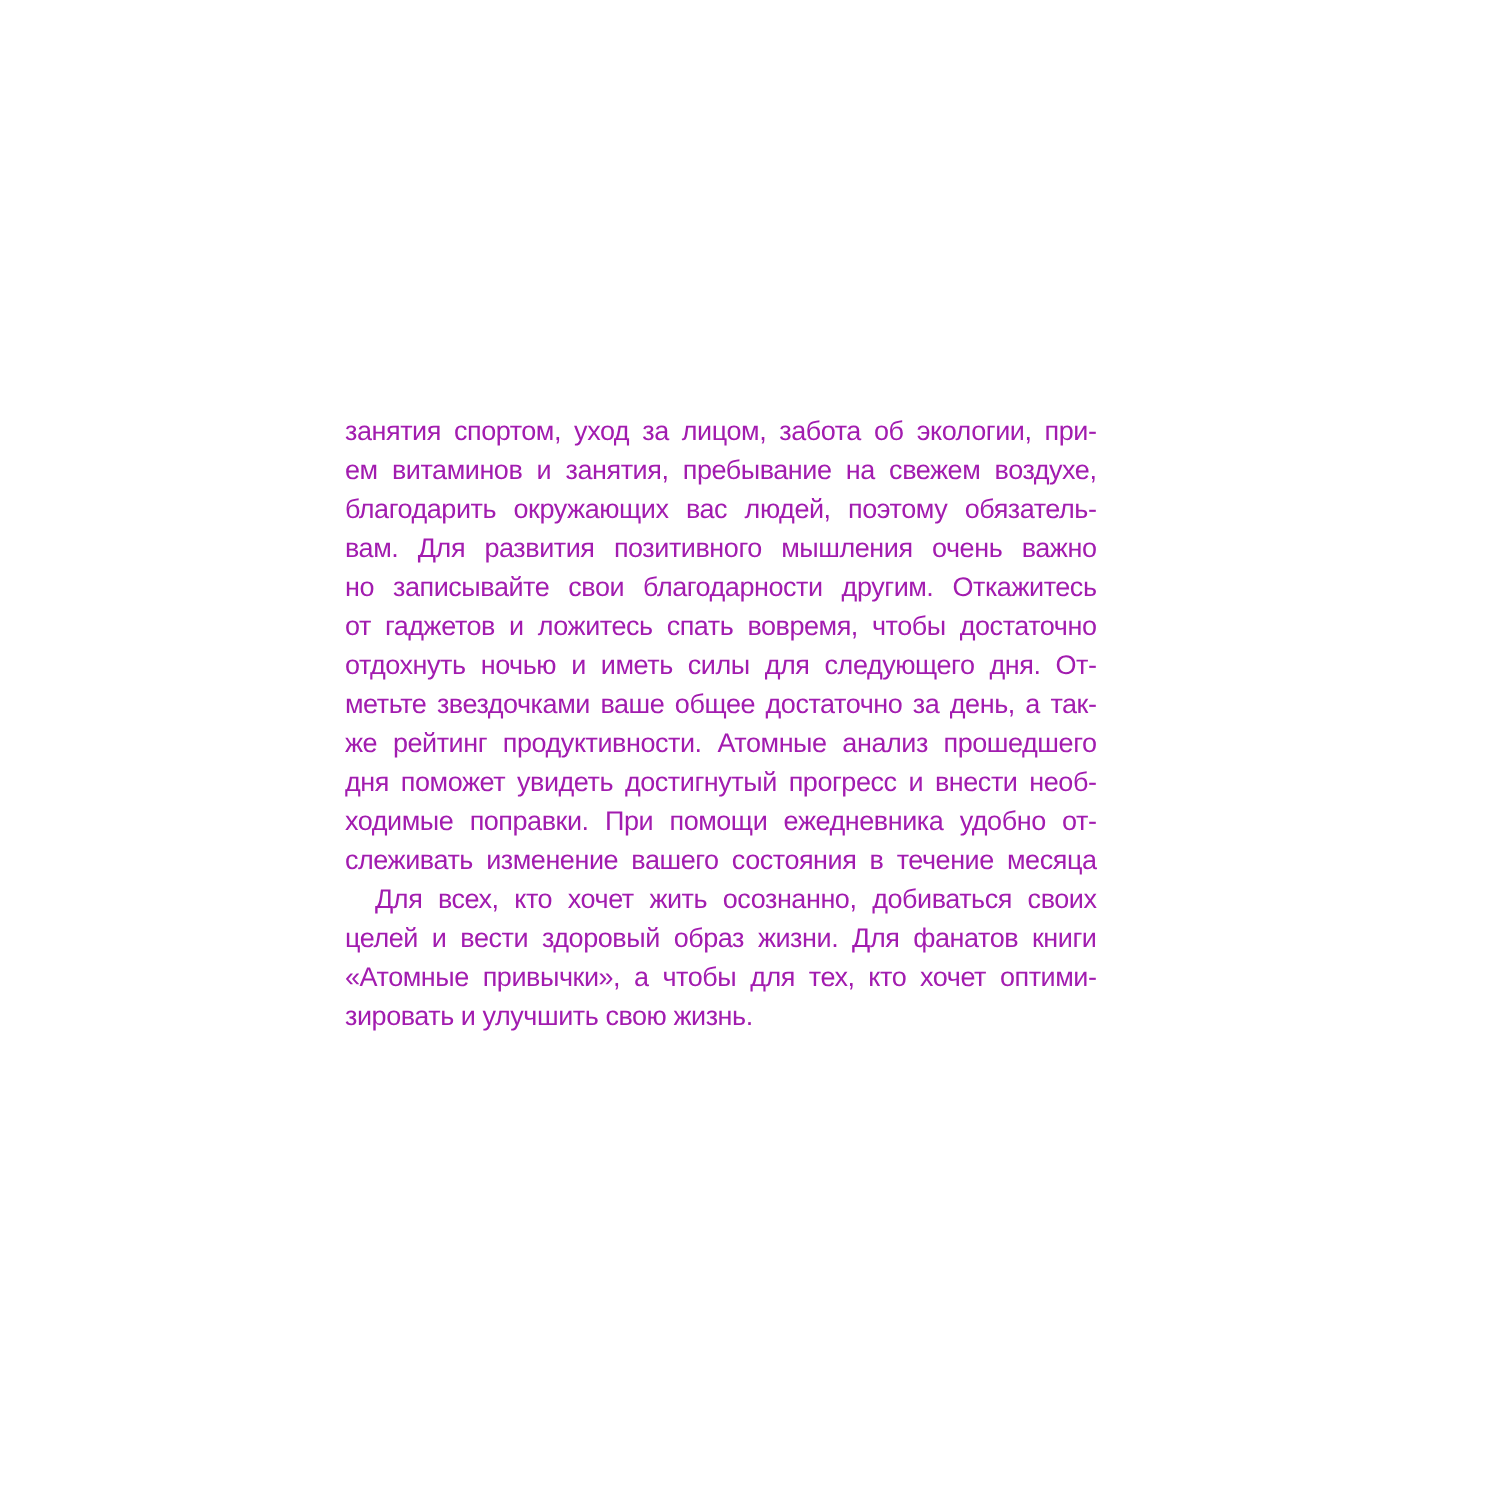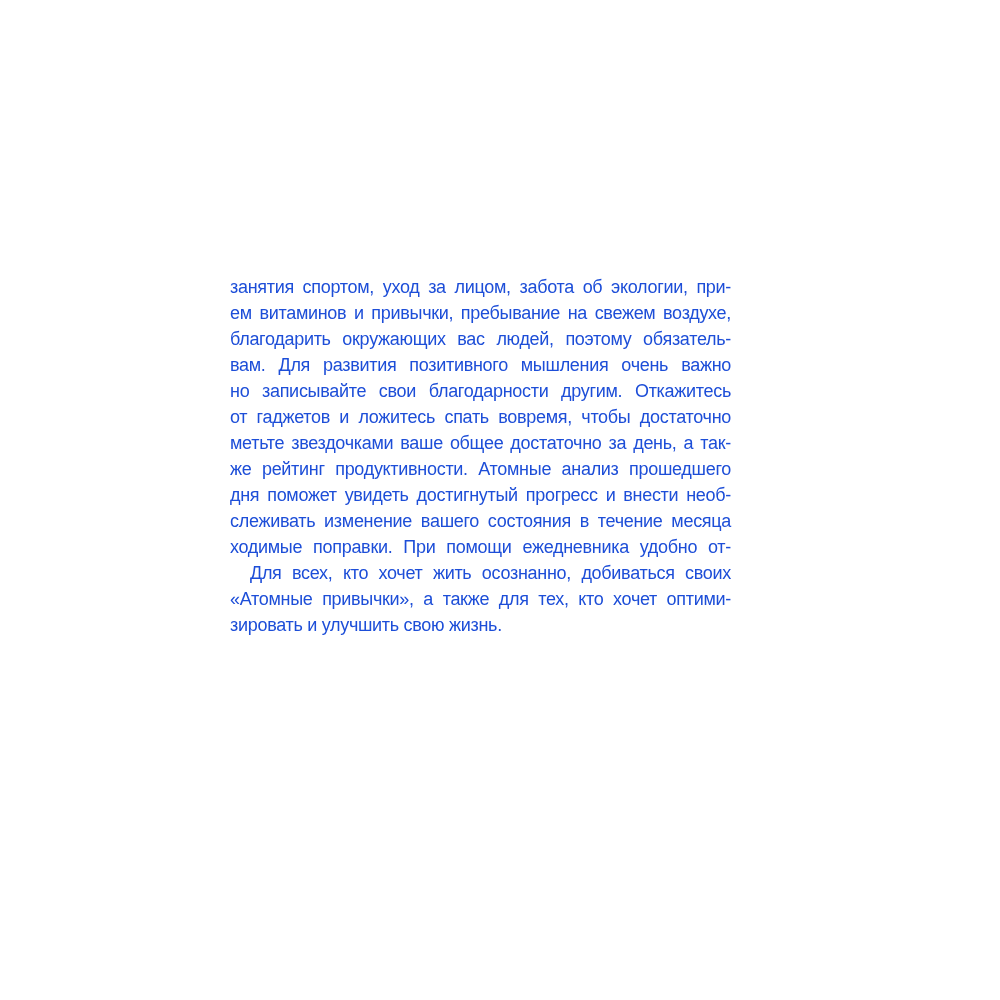--- a/index.html
+++ b/index.html
@@ -43,33 +43,35 @@
   }
   .line.no-justify {
     text-align: left;
     text-align-last: left;
   }
 </style>
 </head>
 <body>
 
 <div class="page">
-  <div class="text-block" style="color: #1d4ed8;">
+  <div class="text-block" style="color: #a21caf;">
       <div class="paragraph">
         <div class="line">занятия спортом, уход за лицом, забота об экологии, при-</div>
-        <div class="line">ем витаминов и привычки, пребывание на свежем воздухе,</div>
+        <div class="line">ем витаминов и занятия, пребывание на свежем воздухе,</div>
         <div class="line">благодарить окружающих вас людей, поэтому обязатель-</div>
         <div class="line">вам. Для развития позитивного мышления очень важно</div>
         <div class="line">но записывайте свои благодарности другим. Откажитесь</div>
         <div class="line">от гаджетов и ложитесь спать вовремя, чтобы достаточно</div>
+        <div class="line">отдохнуть ночью и иметь силы для следующего дня. От-</div>
         <div class="line">метьте звездочками ваше общее достаточно за день, а так-</div>
         <div class="line">же рейтинг продуктивности. Атомные анализ прошедшего</div>
         <div class="line">дня поможет увидеть достигнутый прогресс и внести необ-</div>
+        <div class="line">ходимые поправки. При помощи ежедневника удобно от-</div>
         <div class="line">слеживать изменение вашего состояния в течение месяца</div>
-        <div class="line">ходимые поправки. При помощи ежедневника удобно от-</div>
       </div>
       <div class="paragraph">
         <div class="line indent">Для всех, кто хочет жить осознанно, добиваться своих</div>
-        <div class="line">«Атомные привычки», а также для тех, кто хочет оптими-</div>
+        <div class="line">целей и вести здоровый образ жизни. Для фанатов книги</div>
+        <div class="line">«Атомные привычки», а чтобы для тех, кто хочет оптими-</div>
         <div class="line no-justify">зировать и улучшить свою жизнь.</div>
       </div>
     </div>
 </div>
 
 </body></html>

